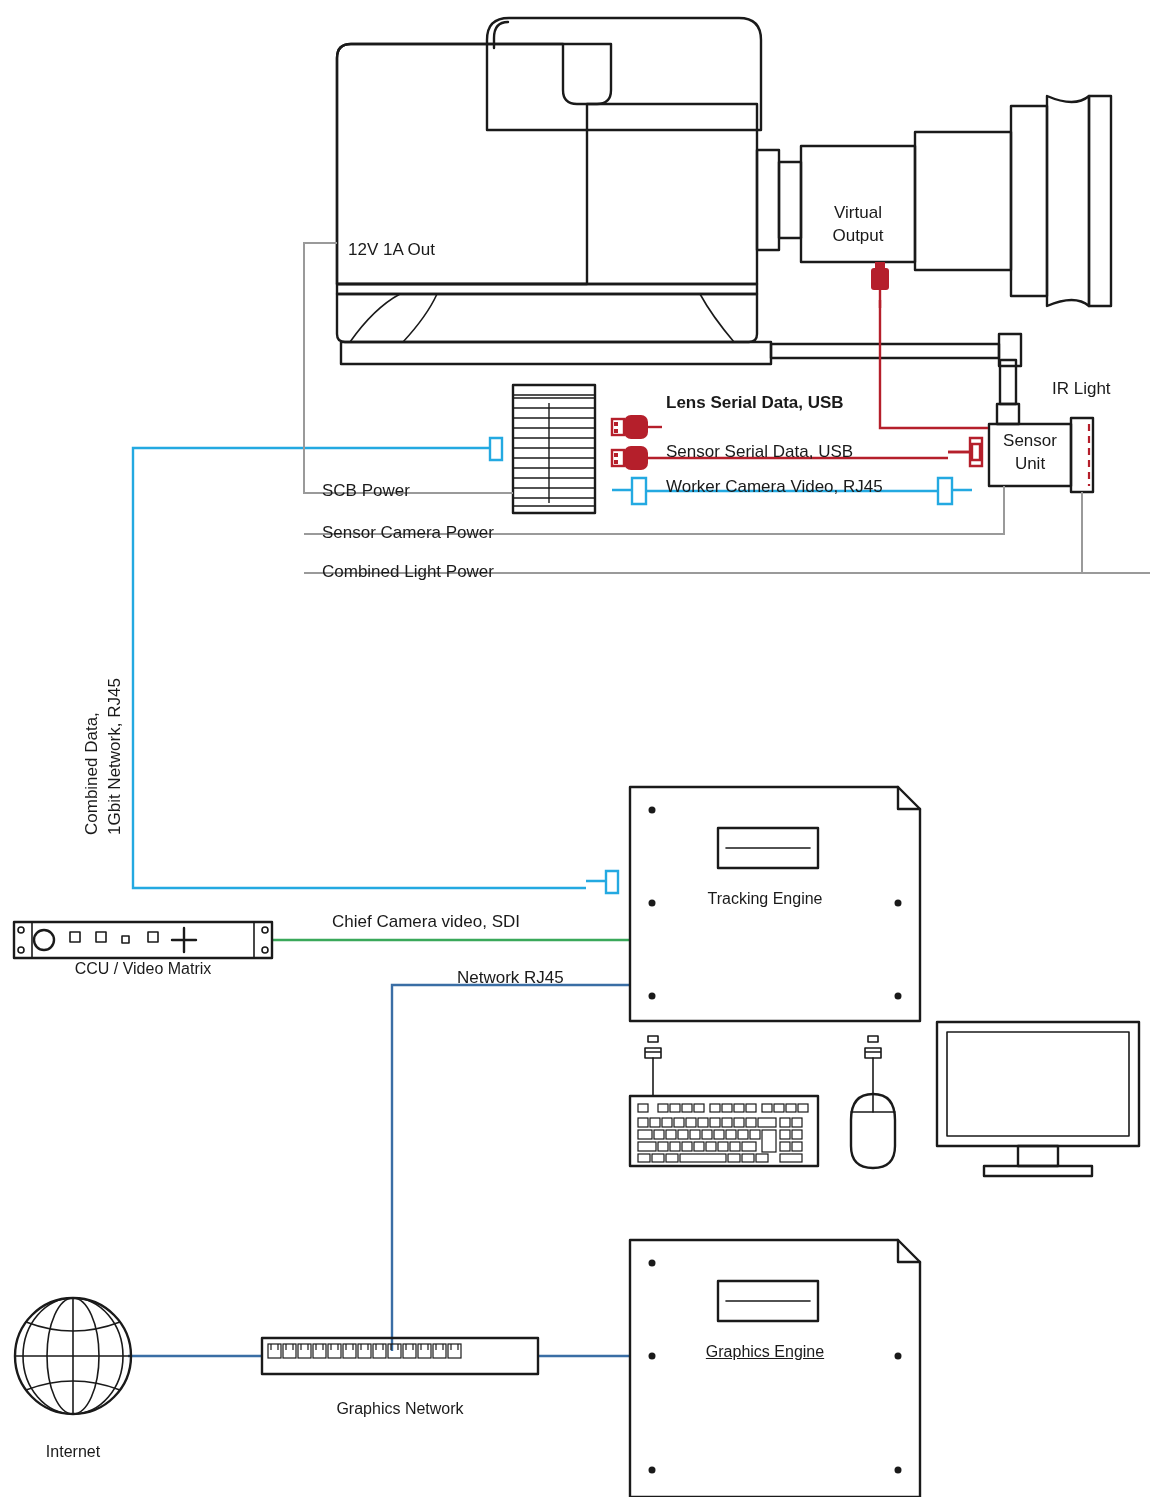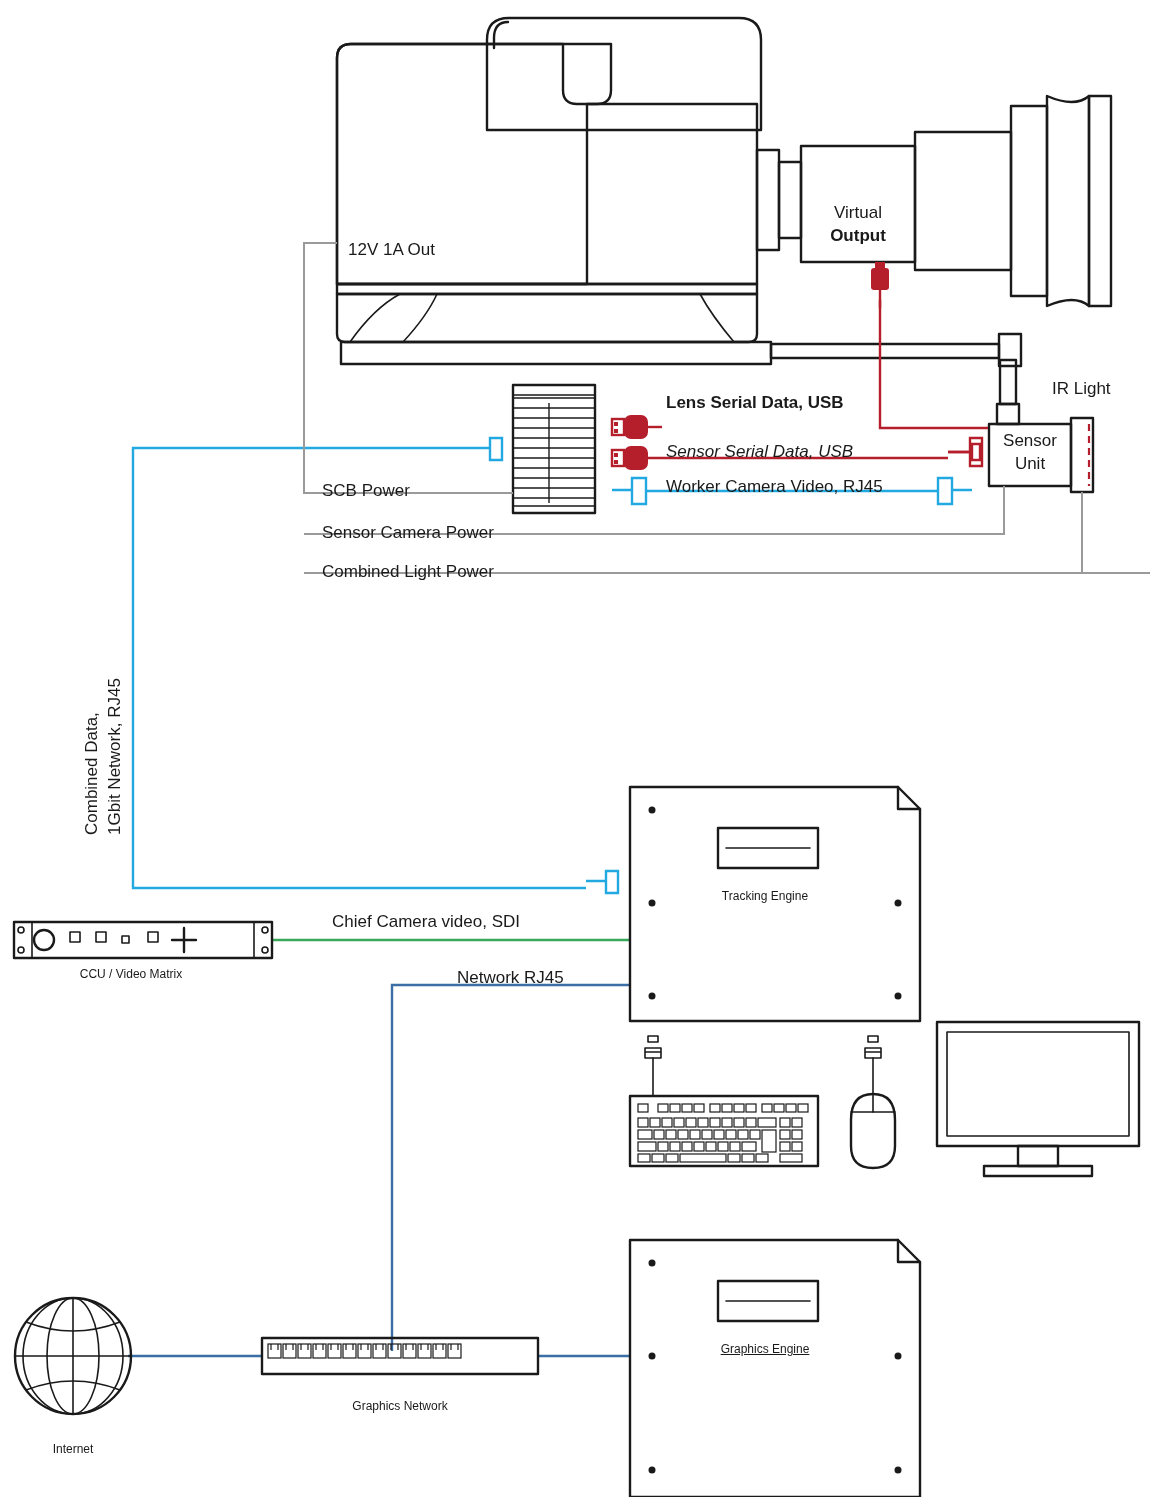--- a/index.html
+++ b/index.html
@@ -25,21 +25,21 @@
     height: 1497px;
   }
   .lbl {
     position: absolute;
     font-family: "Liberation Sans", sans-serif;
     color: #1a1a1a;
     white-space: nowrap;
     line-height: 1.15;
   }
   .lbl.f17 { font-size: 17px; }
-  .lbl.f18 { font-size: 12px; }
+  .lbl.f18 { font-size: 16px; }
   .lbl.center { text-align: center; }
   .rot {
     transform-origin: 0 0;
     transform: rotate(-90deg);
   }
 </style>
 </head>
 <body>
 
 <div id="stage">
@@ -360,41 +360,41 @@
       <line class="sthin" x1="15" y1="1356" x2="131" y2="1356"></line>
       <path class="sthin" d="M26 1322 q47 18 94 0"></path>
       <path class="sthin" d="M26 1390 q47 -18 94 0"></path>
       <line class="sthin" x1="73" y1="1298" x2="73" y2="1414"></line>
     </g>
   </svg>
 
   <div class="lbl f17" style="left:348px; top:240px;">12V 1A Out</div>
 
   <div class="lbl f17 center" style="left:810px; top:203px; width:96px;">Virtual</div>
-  <div class="lbl f17 center" style="left:810px; top:226px; width:96px;font-weight:bold;">Output</div>
+  <div class="lbl f17 center" style="left:810px; top:226px; width:96px;">Output</div>
 
   <div class="lbl f17" style="left:1052px; top:379px;">IR Light</div>
 
   <div class="lbl f17 center" style="left:991px; top:431px; width:78px;">Sensor</div>
   <div class="lbl f17 center" style="left:991px; top:454px; width:78px;">Unit</div>
 
   <div class="lbl f17" style="left:666px; top:393px;font-weight:bold;">Lens Serial Data, USB</div>
-  <div class="lbl f17" style="left:666px; top:442px;font-style:italic;">Sensor Serial Data, USB</div>
+  <div class="lbl f17" style="left:666px; top:442px;">Sensor Serial Data, USB</div>
   <div class="lbl f17" style="left:666px; top:477px;text-align:center;">Worker Camera Video, RJ45</div>
 
   <div class="lbl f17" style="left:322px; top:481px;">SCB Power</div>
   <div class="lbl f17" style="left:322px; top:523px;">Sensor Camera Power</div>
   <div class="lbl f17" style="left:322px; top:562px;">Combined Light Power</div>
 
   <div class="lbl f17 rot" style="left:82px; top:835px;">Combined Data,</div>
   <div class="lbl f17 rot" style="left:105px; top:835px;">1Gbit Network, RJ45</div>
 
   <div class="lbl f18 center" style="left:650px; top:890px; width:230px;">Tracking Engine</div>
 
-  <div class="lbl f18 center" style="left:8px; top:960px; width:246px;margin-top:8px;">CCU / Video Matrix</div>
+  <div class="lbl f18 center" style="left:20px; top:960px; width:246px;">CCU / Video Matrix</div>
 
   <div class="lbl f17" style="left:332px; top:912px;">Chief Camera video, SDI</div>
   <div class="lbl f17" style="left:441px; top:968px;margin-left:16px;">Network RJ45</div>
 
   <div class="lbl f18 center" style="left:650px; top:1343px; width:230px;text-decoration:underline;">Graphics Engine</div>
 
   <div class="lbl f18 center" style="left:277px; top:1400px; width:246px;">Graphics Network</div>
 
   <div class="lbl f18 center" style="left:8px; top:1443px; width:130px;">Internet</div>
 

